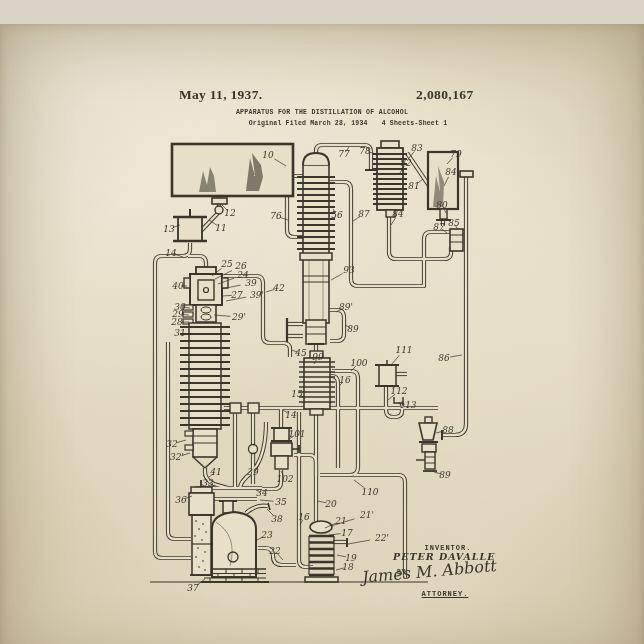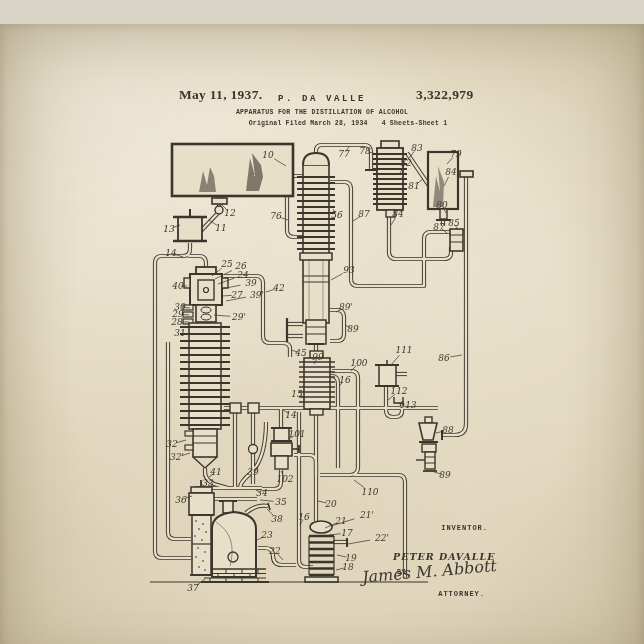--- a/index.html
+++ b/index.html
@@ -21,42 +21,41 @@
   }
   .txt{position:absolute;white-space:nowrap;}
   .date{left:179px;top:63px;font:700 13.5px "Liberation Serif",serif;letter-spacing:.3px;}
   .patnum{left:416px;top:63px;font:700 13.5px "Liberation Serif",serif;letter-spacing:.4px;}
   .invshort{left:0;width:644px;top:70px;text-align:center;font:700 9px "Liberation Mono",monospace;letter-spacing:2.6px;}
   .title{left:0;width:644px;top:85px;text-align:center;font:700 6.5px "Liberation Mono",monospace;letter-spacing:.3px;}
   .filing{left:0;width:644px;top:96px;text-align:center;font:700 6.5px "Liberation Mono",monospace;letter-spacing:.2px;transform:translateX(26px);}
   .filing .sheet{margin-left:14px;}
   .figlabel{left:214px;top:552px;width:96px;text-align:center;
     font:700 italic 23px "DejaVu Serif",serif;letter-spacing:2px;}
-  .inv-cap{left:408px;top:500px;width:80px;text-align:right;font:700 7px "Liberation Mono",monospace;letter-spacing:1px;}
+  .inv-cap{left:408px;top:520px;width:80px;text-align:center;font:700 7px "Liberation Mono",monospace;letter-spacing:1px;}
   .inv-name{left:393px;top:527px;width:104px;font:italic 700 9.5px "DejaVu Serif",serif;letter-spacing:1px;}
   .by-label{left:397px;top:545px;font:700 6.5px "Liberation Mono",monospace;letter-spacing:.5px;}
   .att-sig{left:362px;top:538px;width:130px;text-align:center;font:italic 16px "DejaVu Serif",serif;transform:rotate(-5deg);letter-spacing:0px;}
-  .att-cap{left:405px;top:566px;width:80px;text-align:right;font:700 7px "Liberation Mono",monospace;letter-spacing:1px;}
+  .att-cap{left:405px;top:566px;width:80px;text-align:center;font:700 7px "Liberation Mono",monospace;letter-spacing:1px;text-decoration:underline;}
   svg.drawing{position:absolute;left:0;top:0;}
   .pipe{fill:none;stroke:var(--ink);stroke-width:4.2;stroke-linecap:butt;stroke-linejoin:round;}
   .pipe-core{fill:none;stroke:var(--paper);stroke-width:2.3;stroke-linecap:butt;stroke-linejoin:round;}
   .v{stroke:var(--ink);fill:none;}
   .vf{stroke:var(--ink);fill:var(--paper);}
   .blob{fill:var(--ink);stroke:none;}
   .ref-label{font:italic 9px "DejaVu Serif",serif;fill:var(--ink);text-anchor:middle;}
   .leader{stroke:var(--ink);stroke-width:.8;opacity:.9;}
 </style>
 </head>
 <body>
 
 <div class="poster">
 
   <div class="txt date">May 11, 1937.</div>
-  <div class="txt invshort">P. DA VALLE</div>
-  <div class="txt patnum">3,322,979</div>
+  <div class="txt patnum">2,080,167</div>
   <div class="txt title">APPARATUS FOR THE DISTILLATION OF ALCOHOL</div>
   <div class="txt filing">
     <span>Original Filed March 28, 1934</span><span class="sheet">4 Sheets-Sheet 1</span>
   </div>
 
   <svg class="drawing" width="644" height="644" viewBox="0 0 644 644">
 
     <g id="pipes">
       <path class="pipe" d="M219,172 L219,185"></path>
       <path class="pipe" d="M218,189 L198,210"></path>

